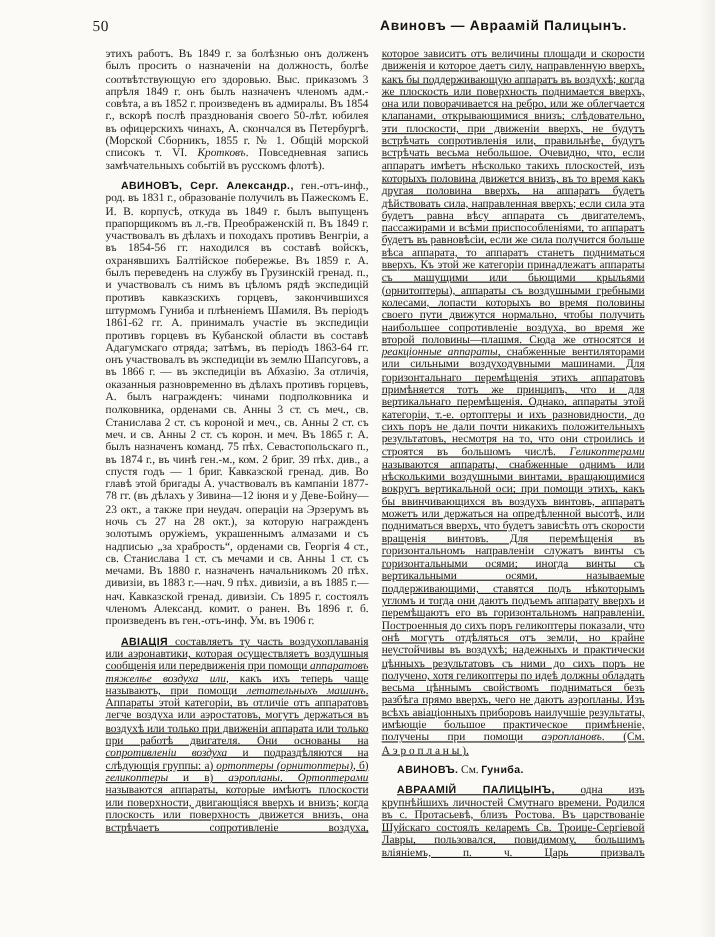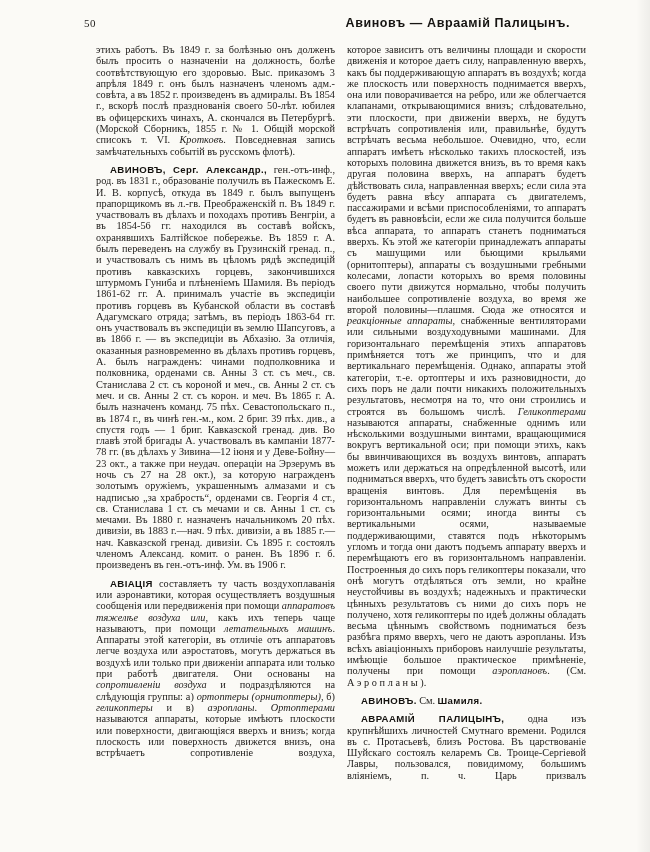--- a/index.html
+++ b/index.html
@@ -19,42 +19,42 @@
     content:"";
     position:absolute; top:0; right:0; width:14px; height:100%;
     background:linear-gradient(to right, rgba(0,0,0,0), rgba(0,0,0,0.05));
     pointer-events:none;
   }
   .running-head {
     position:absolute; top:16px; left:84px; right:80px; height:16px;
   }
   .page-number {
     position:absolute; left:0; top:1px;
-    font-size:11px; letter-spacing:0.5px;
+    font-size:14px; letter-spacing:0.5px;
   }
   .head-title {
     text-align:right;
     font-family:"Liberation Sans", sans-serif;
     font-weight:bold; font-size:12.5px; letter-spacing:0.6px;
     color:#161412;
   }
   .columns {
     position:absolute; top:44px; left:96px;
     display:flex; gap:12px;
   }
   .col { width:239px; }
   .para {
     margin:0;
     font-size:10.3px; line-height:11.3px;
     text-align:justify;
     word-spacing:-0.2px;
     hyphens:auto;
   }
   .para.entry { text-indent:14px; margin-top:7px; }
-  .para.cont-end { text-align-last:justify; }
+  .para.cont-end { text-align-last:justify;text-decoration:underline; }
   .run-normal { }
   .run-italic { font-style:italic; }
   .run-bold {
     font-family:"Liberation Sans", sans-serif;
     font-weight:bold; font-size:9.6px; letter-spacing:0.4px;
     color:#14120f;
   }
   .run-spaced { letter-spacing:2.6px; }
 </style>
 </head>
@@ -68,18 +68,18 @@
   </div>
 
   <div class="columns">
     <div class="col">
         <p class="para"><span class="run run-normal">этихъ работъ. Въ 1849 г. за болѣзнью онъ долженъ былъ просить о назначеніи на должность, болѣе соотвѣтствующую его здоровью. Выс. приказомъ 3 апрѣля 1849 г. онъ былъ назначенъ членомъ адм.-совѣта, а въ 1852 г. произведенъ въ адмиралы. Въ 1854 г., вскорѣ послѣ празднованія своего 50-лѣт. юбилея въ офицерскихъ чинахъ, А. скончался въ Петербургѣ. (Морской Сборникъ, 1855 г. № 1. Общій морской списокъ т. VI. </span><span class="run run-italic">Кротковъ</span><span class="run run-normal">. Повседневная запись замѣчательныхъ событій въ русскомъ флотѣ).</span></p>
         <p class="para entry"><span class="run run-bold">АВИНОВЪ, Серг. Александр.,</span><span class="run run-normal"> ген.-отъ-инф., род. въ 1831 г., образованіе получилъ въ Пажескомъ Е. И. В. корпусѣ, откуда въ 1849 г. былъ выпущенъ прапорщикомъ въ л.-гв. Преображенскій п. Въ 1849 г. участвовалъ въ дѣлахъ и походахъ противъ Венгріи, а въ 1854-56 гг. находился въ составѣ войскъ, охранявшихъ Балтійское побережье. Въ 1859 г. А. былъ переведенъ на службу въ Грузинскій гренад. п., и участвовалъ съ нимъ въ цѣломъ рядѣ экспедицій противъ кавказскихъ горцевъ, закончившихся штурмомъ Гуниба и плѣненіемъ Шамиля. Въ періодъ 1861-62 гг. А. принималъ участіе въ экспедиціи противъ горцевъ въ Кубанской области въ составѣ Адагумскаго отряда; затѣмъ, въ періодъ 1863-64 гг. онъ участвовалъ въ экспедиціи въ землю Шапсуговъ, а въ 1866 г. — въ экспедиціи въ Абхазію. За отличія, оказанныя разновременно въ дѣлахъ противъ горцевъ, А. былъ награжденъ: чинами подполковника и полковника, орденами св. Анны 3 ст. съ меч., св. Станислава 2 ст. съ короной и меч., св. Анны 2 ст. съ меч. и св. Анны 2 ст. съ корон. и меч. Въ 1865 г. А. былъ назначенъ команд. 75 пѣх. Севастопольскаго п., въ 1874 г., въ чинѣ ген.-м., ком. 2 бриг. 39 пѣх. див., а спустя годъ — 1 бриг. Кавказской гренад. див. Во главѣ этой бригады А. участвовалъ въ кампаніи 1877-78 гг. (въ дѣлахъ у Зивина—12 іюня и у Деве-Бойну—23 окт., а также при неудач. операціи на Эрзерумъ въ ночь съ 27 на 28 окт.), за которую награжденъ золотымъ оружіемъ, украшеннымъ алмазами и съ надписью „за храбрость“, орденами св. Георгія 4 ст., св. Станислава 1 ст. съ мечами и св. Анны 1 ст. съ мечами. Въ 1880 г. назначенъ начальникомъ 20 пѣх. дивизіи, въ 1883 г.—нач. 9 пѣх. дивизіи, а въ 1885 г.—нач. Кавказской гренад. дивизіи. Съ 1895 г. состоялъ членомъ Александ. комит. о ранен. Въ 1896 г. б. произведенъ въ ген.-отъ-инф. Ум. въ 1906 г.</span></p>
         <p class="para entry cont-end"><span class="run run-bold">АВІАЦІЯ</span><span class="run run-normal"> составляетъ ту часть воздухоплаванія или аэронавтики, которая осуществляетъ воздушныя сообщенія или передвиженія при помощи </span><span class="run run-italic">аппаратовъ тяжелѣе воздуха или</span><span class="run run-normal">, какъ ихъ теперь чаще называютъ, при помощи </span><span class="run run-italic">летательныхъ машинъ</span><span class="run run-normal">. Аппараты этой категоріи, въ отличіе отъ аппаратовъ легче воздуха или аэростатовъ, могутъ держаться въ воздухѣ или только при движеніи аппарата или только при работѣ двигателя. Они основаны на </span><span class="run run-italic">сопротивленіи воздуха</span><span class="run run-normal"> и подраздѣляются на слѣдующія группы: а) </span><span class="run run-italic">ортоптеры (орнитоптеры)</span><span class="run run-normal">, б) </span><span class="run run-italic">геликоптеры</span><span class="run run-normal"> и в) </span><span class="run run-italic">аэропланы</span><span class="run run-normal">. </span><span class="run run-italic">Ортоптерами</span><span class="run run-normal"> называются аппараты, которые имѣютъ плоскости или поверхности, двигающіяся вверхъ и внизъ; когда плоскость или поверхность движется внизъ, она встрѣчаетъ сопротивленіе воздуха,</span></p>
       </div>
     <div class="col">
         <p class="para cont-end"><span class="run run-normal">которое зависитъ отъ величины площади и скорости движенія и которое даетъ силу, направленную вверхъ, какъ бы поддерживающую аппаратъ въ воздухѣ; когда же плоскость или поверхность поднимается вверхъ, она или поворачивается на ребро, или же облегчается клапанами, открывающимися внизъ; слѣдовательно, эти плоскости, при движеніи вверхъ, не будутъ встрѣчать сопротивленія или, правильнѣе, будутъ встрѣчать весьма небольшое. Очевидно, что, если аппаратъ имѣетъ нѣсколько такихъ плоскостей, изъ которыхъ половина движется внизъ, въ то время какъ другая половина вверхъ, на аппаратъ будетъ дѣйствовать сила, направленная вверхъ; если сила эта будетъ равна вѣсу аппарата съ двигателемъ, пассажирами и всѣми приспособленіями, то аппаратъ будетъ въ равновѣсіи, если же сила получится больше вѣса аппарата, то аппаратъ станетъ подниматься вверхъ. Къ этой же категоріи принадлежатъ аппараты съ машущими или бьющими крыльями (орнитоптеры), аппараты съ воздушными гребными колесами, лопасти которыхъ во время половины своего пути движутся нормально, чтобы получить наибольшее сопротивленіе воздуха, во время же второй половины—плашмя. Сюда же относятся и </span><span class="run run-italic">реакціонные аппараты</span><span class="run run-normal">, снабженные вентиляторами или сильными воздуходувными машинами. Для горизонтальнаго перемѣщенія этихъ аппаратовъ примѣняется тотъ же принципъ, что и для вертикальнаго перемѣщенія. Однако, аппараты этой категоріи, т.-е. ортоптеры и ихъ разновидности, до сихъ поръ не дали почти никакихъ положительныхъ результатовъ, несмотря на то, что они строились и строятся въ большомъ числѣ. </span><span class="run run-italic">Геликоптерами</span><span class="run run-normal"> называются аппараты, снабженные однимъ или нѣсколькими воздушными винтами, вращающимися вокругъ вертикальной оси; при помощи этихъ, какъ бы ввинчивающихся въ воздухъ винтовъ, аппаратъ можетъ или держаться на опредѣленной высотѣ, или подниматься вверхъ, что будетъ зависѣть отъ скорости вращенія винтовъ. Для перемѣщенія въ горизонтальномъ направленіи служатъ винты съ горизонтальными осями; иногда винты съ вертикальными осями, называемые поддерживающими, ставятся подъ нѣкоторымъ угломъ и тогда они даютъ подъемъ аппарату вверхъ и перемѣщаютъ его въ горизонтальномъ направленіи. Построенныя до сихъ поръ геликоптеры показали, что онѣ могутъ отдѣляться отъ земли, но крайне неустойчивы въ воздухѣ; надежныхъ и практически цѣнныхъ результатовъ съ ними до сихъ поръ не получено, хотя геликоптеры по идеѣ должны обладать весьма цѣннымъ свойствомъ подниматься безъ разбѣга прямо вверхъ, чего не даютъ аэропланы. Изъ всѣхъ авіаціонныхъ приборовъ наилучшіе результаты, имѣющіе большое практическое примѣненіе, получены при помощи </span><span class="run run-italic">аэроплановъ</span><span class="run run-normal">. (См. </span><span class="run run-spaced">Аэропланы</span><span class="run run-normal">).</span></p>
-        <p class="para entry"><span class="run run-bold">АВИНОВЪ.</span><span class="run run-normal"> См. </span><span class="run run-bold">Шамиля.</span></p>
+        <p class="para entry"><span class="run run-bold">АВИНОВЪ.</span><span class="run run-normal"> См. </span><span class="run run-bold">Гуниба.</span></p>
         <p class="para entry cont-end"><span class="run run-bold">АВРААМІЙ ПАЛИЦЫНЪ,</span><span class="run run-normal"> одна изъ крупнѣйшихъ личностей Смутнаго времени. Родился въ с. Протасьевѣ, близъ Ростова. Въ царствованіе Шуйскаго состоялъ келаремъ Св. Троице-Сергіевой Лавры, пользовался, повидимому, большимъ вліяніемъ, п. ч. Царь призвалъ</span></p>
       </div>
   </div>
 
 </div>
 
 </body></html>

